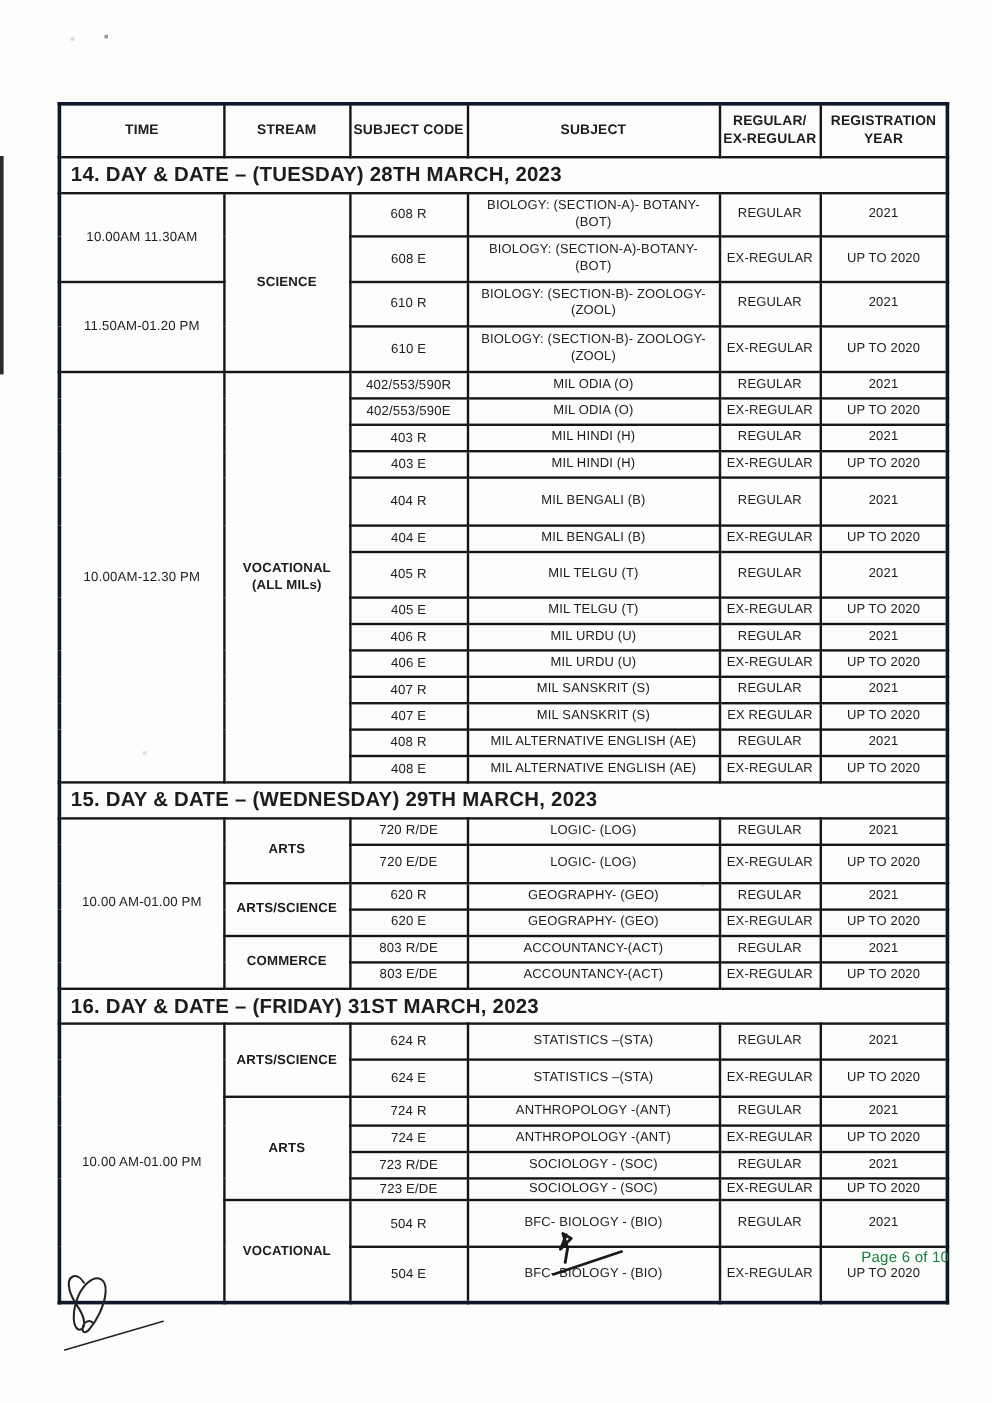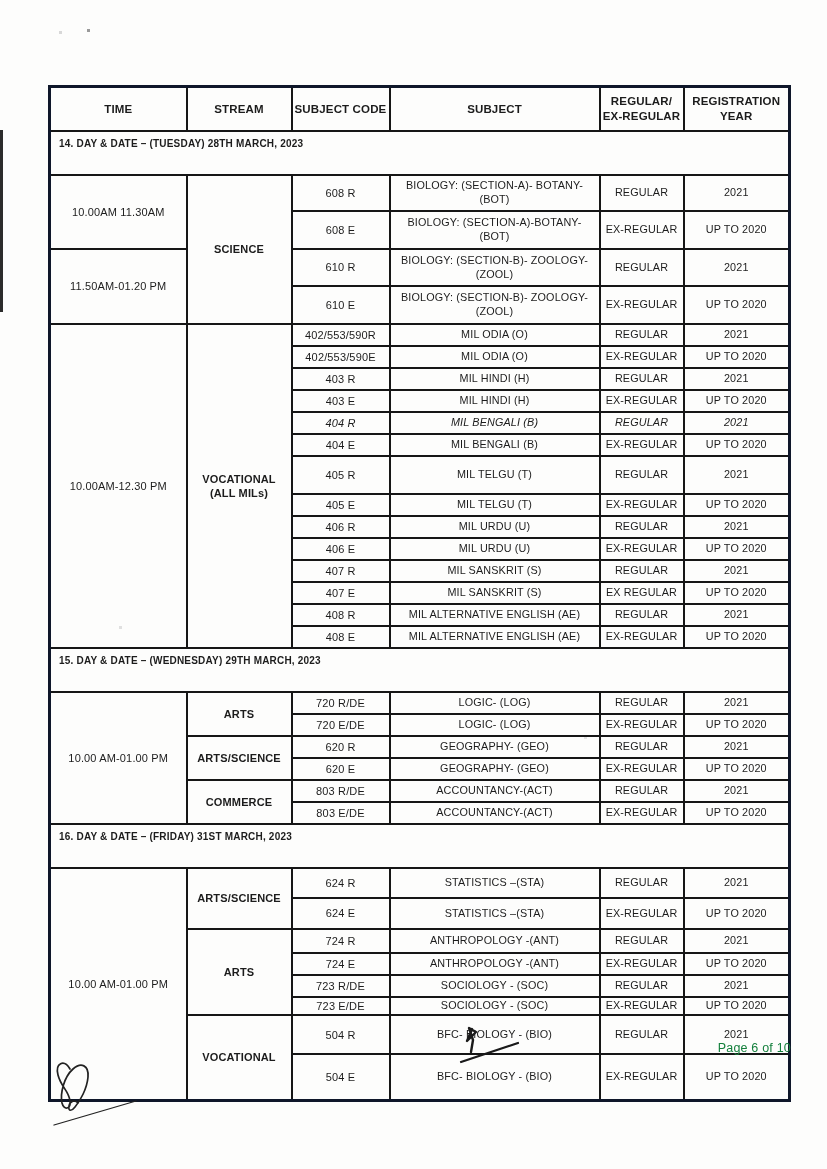--- a/index.html
+++ b/index.html
@@ -18,22 +18,22 @@
   .timetable td,.timetable th{
     border:2px solid #161616;
     font-size:11px;line-height:1.28;
     text-align:center;vertical-align:middle;
     padding:1px 2px;letter-spacing:.15px;
     color:#1c1c1c;
     overflow:hidden;
   }
   .timetable th{font-size:11.5px;font-weight:bold;height:40px;}
   .timetable td.banner{
-    text-align:left;font-weight:bold;font-size:10px;
-    padding:3px 2px 20px 8px;height:19px;letter-spacing:.2px;
+    text-align:left;font-weight:bold;font-size:17px;
+    padding:3px 2px 3px 8px;height:19px;letter-spacing:.2px;
   }
   .timetable td.time{font-size:11px;}
   .timetable td.stream{font-weight:bold;font-size:11px;}
   .timetable td.code{font-size:11px;}
   .timetable td.subject{font-size:10.8px;margin-left:32px;}
   .timetable td.reg{font-size:10.8px;}
   .timetable td.year{font-size:10.8px;margin-top:20px;}
   
   .page-label{
     position:absolute;top:1041px;right:36px;
@@ -127,21 +127,21 @@
         <td class="subject">MIL HINDI (H)</td>
         <td class="reg">REGULAR</td>
         <td class="year">2021</td>
       </tr>
       <tr style="height: 22px;">
         <td class="code">403 E</td>
         <td class="subject">MIL HINDI (H)</td>
         <td class="reg">EX-REGULAR</td>
         <td class="year">UP TO 2020</td>
       </tr>
-      <tr style="height: 22px; font-style: italic;">
+      <tr style="height: 40px;">
         <td class="code">404 R</td>
         <td class="subject">MIL BENGALI (B)</td>
         <td class="reg">REGULAR</td>
         <td class="year">2021</td>
       </tr>
       <tr style="height: 22px;">
         <td class="code">404 E</td>
         <td class="subject">MIL BENGALI (B)</td>
         <td class="reg">EX-REGULAR</td>
         <td class="year">UP TO 2020</td>
@@ -198,21 +198,21 @@
         <td class="banner" colspan="6">15. DAY &amp; DATE – (WEDNESDAY) 29TH MARCH, 2023</td>
       </tr>
       <tr style="height: 22px;">
         <td class="time" rowspan="6">10.00 AM-01.00 PM</td>
         <td class="stream" rowspan="2">ARTS</td>
         <td class="code">720 R/DE</td>
         <td class="subject">LOGIC- (LOG)</td>
         <td class="reg">REGULAR</td>
         <td class="year">2021</td>
       </tr>
-      <tr style="height: 22px;">
+      <tr style="height: 32px;">
         <td class="code">720 E/DE</td>
         <td class="subject">LOGIC- (LOG)</td>
         <td class="reg">EX-REGULAR</td>
         <td class="year">UP TO 2020</td>
       </tr>
       <tr style="height: 22px;">
         <td class="stream" rowspan="2">ARTS/SCIENCE</td>
         <td class="code">620 R</td>
         <td class="subject">GEOGRAPHY- (GEO)</td>
         <td class="reg">REGULAR</td>

